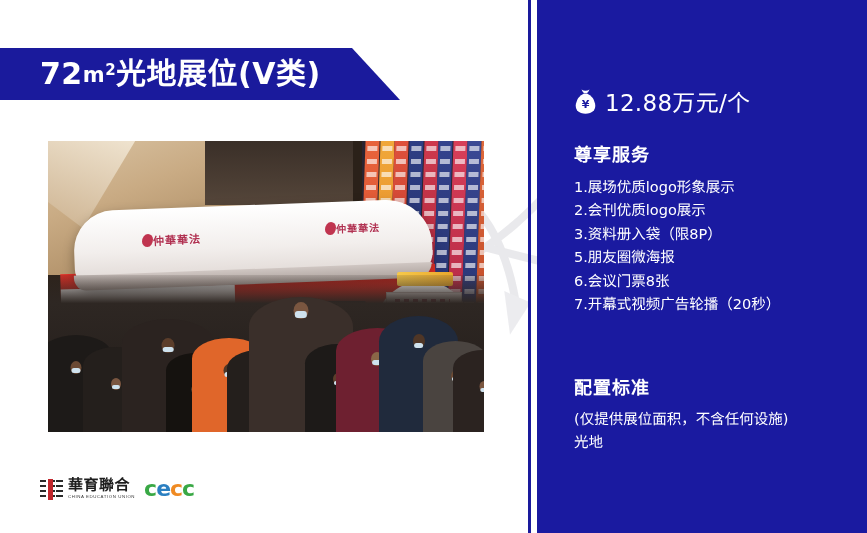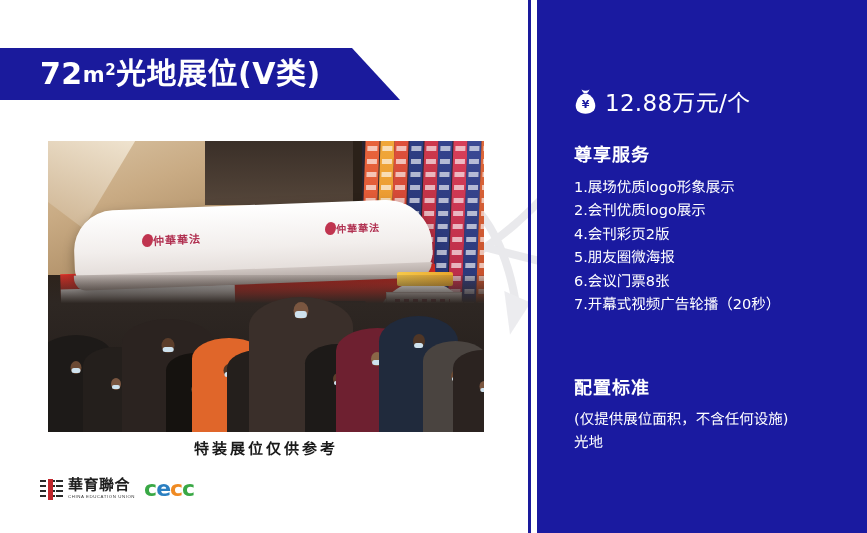--- a/index.html
+++ b/index.html
@@ -511,21 +511,20 @@
               <div class="mask" style="width: 8.2px; height: 4.2px; bottom: 55%; margin-bottom: 0.5px;"></div>
             </div>
             <div class="person" style="left: 93%; width: 14%; height: 52%; background: rgb(43, 35, 32);">
               <div class="head" style="width: 9px; height: 11px; bottom: 49%; background: rgb(122, 86, 64);"></div>
               <div class="mask" style="width: 7.38px; height: 3.78px; bottom: 49%; margin-bottom: 0.45px;"></div>
             </div>
           </div>
       </div>
     </div>
 
-    <div class="photo-caption">特装展位仅供参考</div>
 
     <div class="logo-row">
       <div class="logo-hy">
         <div class="hy-mark">
           <div class="bar b1"></div>
           <div class="bar b2"></div>
           <div class="bar b3"></div>
           <div class="bar b4"></div>
           <div class="red"></div>
           <div class="gapL"></div>
@@ -557,21 +556,21 @@
           <text x="23" y="40" text-anchor="middle" font-family="DejaVu Sans, sans-serif" font-size="22" font-weight="bold" fill="#1a1aa0">¥</text>
         </svg>
         <div class="price-text">12.88万元/个</div>
       </div>
 
       <div class="sec-head">尊享服务</div>
 
       <ul class="svc-list">
         <li>1.展场优质logo形象展示</li>
         <li>2.会刊优质logo展示</li>
-        <li>4.会刊彩页2版</li>
+        <li>3.资料册入袋（限8P）</li>
         <li>5.朋友圈微海报</li>
         <li>6.会议门票8张</li>
         <li>7.开幕式视频广告轮播（20秒）</li>
       </ul>
 
       <div class="cfg-head">配置标准</div>
       <div class="cfg-body">
         <div>(仅提供展位面积，不含任何设施)</div>
         <div>光地</div>
       </div>

